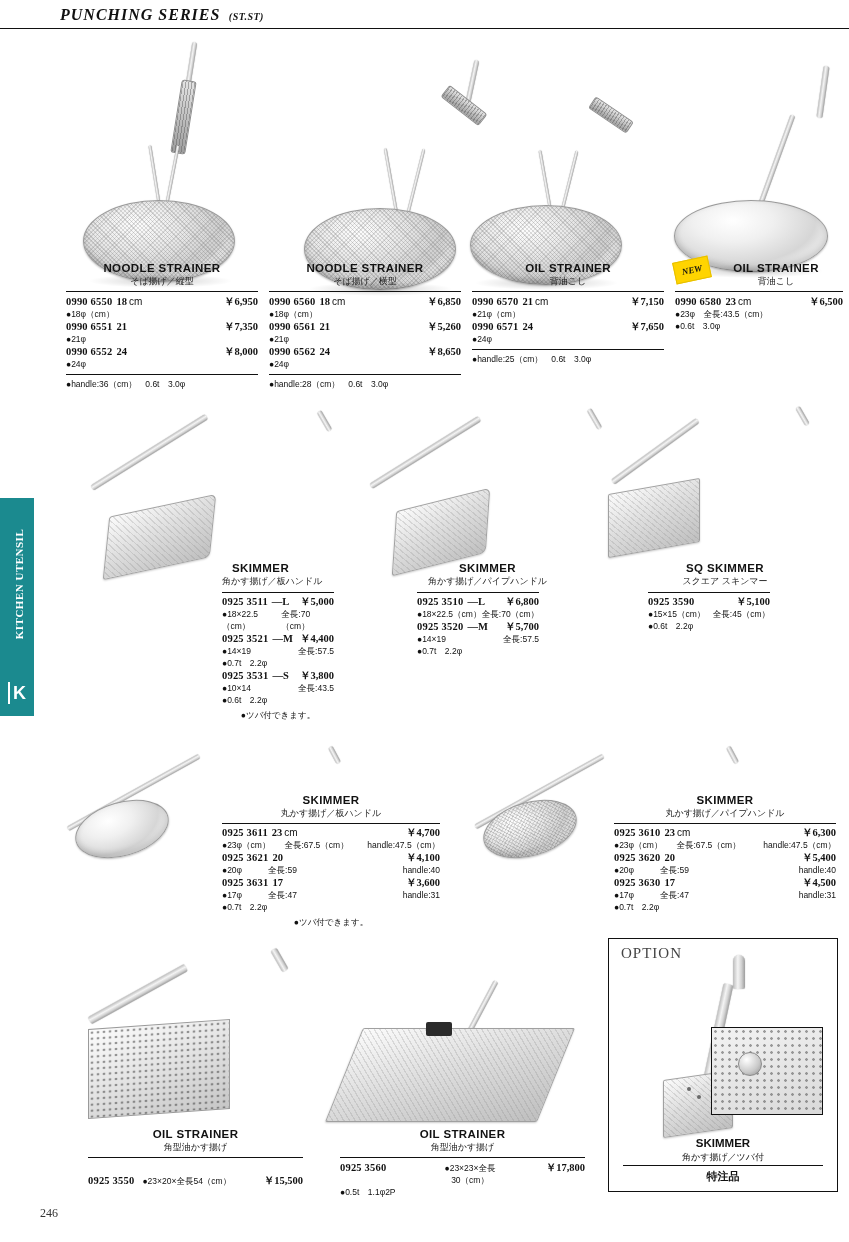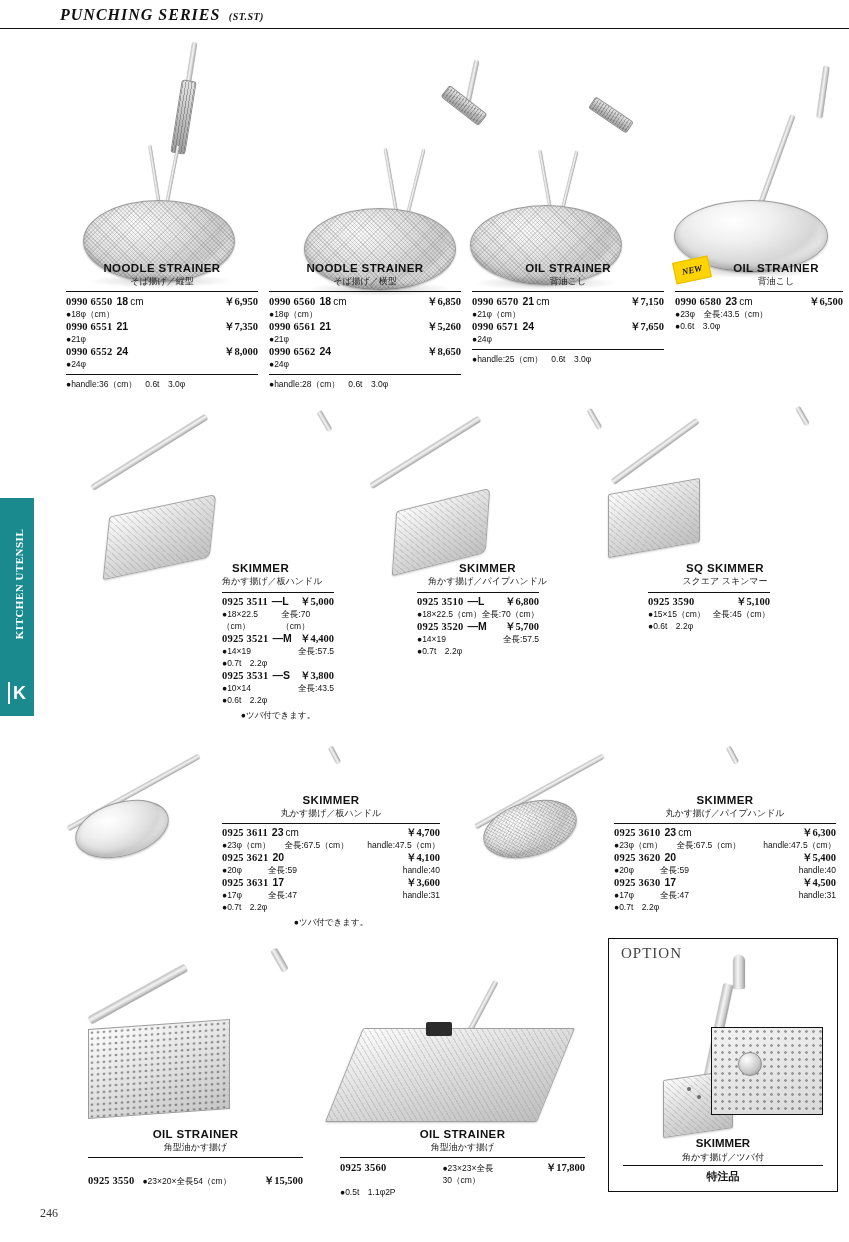--- a/index.html
+++ b/index.html
@@ -57,24 +57,24 @@
   }
   .jttl{
     text-align:center;font-size:9px;color:#222;margin-top:1px;
   }
   .hr{height:1px;background:#111;margin-top:3px;}
   .hr2{height:1px;background:#111;}
 
   
   .row{
     display:flex;align-items:baseline;
-    font-size:10.5px;line-height:13px;
+    font-size:10.5px;line-height:13px;text-align:center;
   }
   .code{font-weight:bold;font-family:"Liberation Serif", serif;letter-spacing:0.2px;white-space:nowrap;}
-  .size{font-weight:bold;font-family:Liberation Sans, sans-serif;margin-left:4px;white-space:nowrap;}
+  .size{font-weight:bold;font-family:Liberation Serif, serif;margin-left:4px;white-space:nowrap;}
   .unit{font-size:10px;font-weight:normal;margin-left:2px;}
   .price{margin-left:auto;font-weight:bold;font-family:"Liberation Serif", serif;white-space:nowrap;}
   .note{font-size:8.5px;line-height:12px;color:#111;}
   .note2{display:flex;font-size:8.5px;line-height:12px;}
   .note2 .r{margin-left:auto;}
   .center-note{text-align:center;font-size:8.5px;margin-top:4px;}
 
   
   .newbadge{
     position:absolute;width:34px;height:20px;background:#ffd400;

